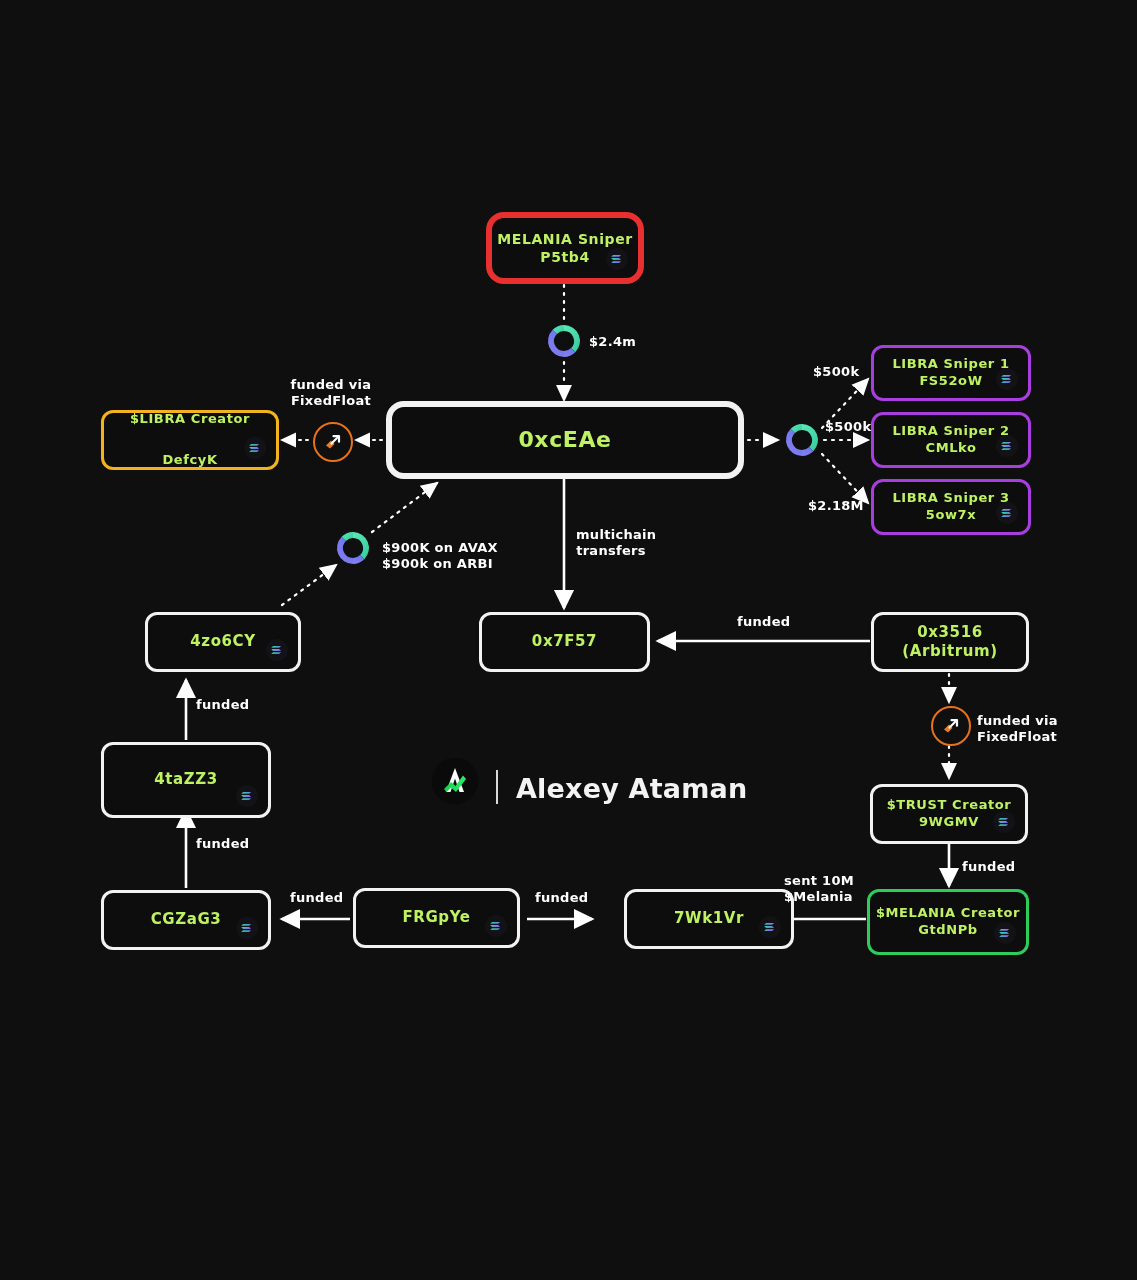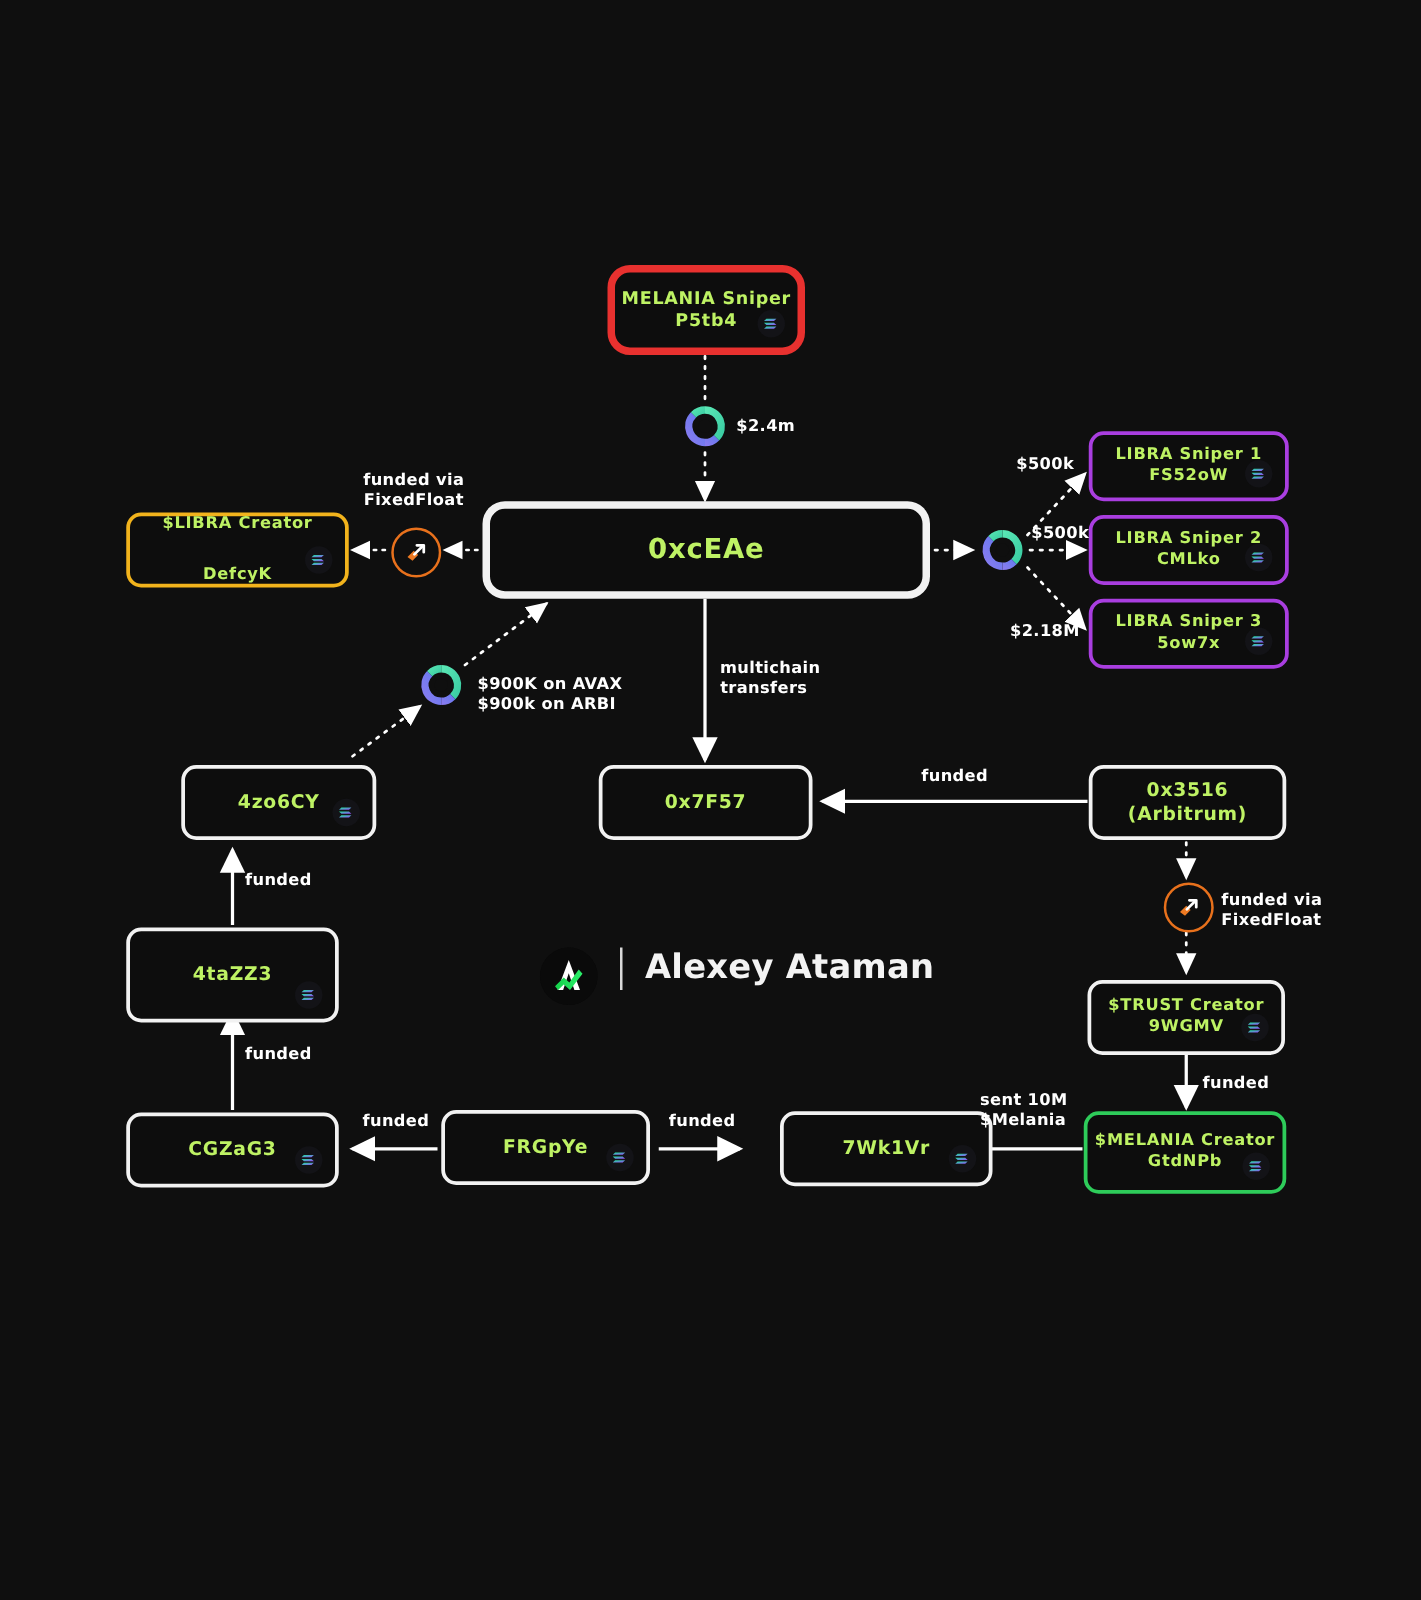--- a/index.html
+++ b/index.html
@@ -91,21 +91,21 @@
   .bridge-icon {
     width: 40px; height: 40px;
     background: transparent;
   }
 
   #watermark {
     position: absolute;
     left: 432px;
     top: 758px;
     display: flex;
-    align-items: flex-start;
+    align-items: flex-end;
     gap: 18px;
   }
   #wm-logo {
     width: 46px; height: 46px;
     border-radius: 50%;
     background: #0a0a0a;
     display: flex; align-items: center; justify-content: center;
     flex: 0 0 auto;
   }
   #wm-divider {

